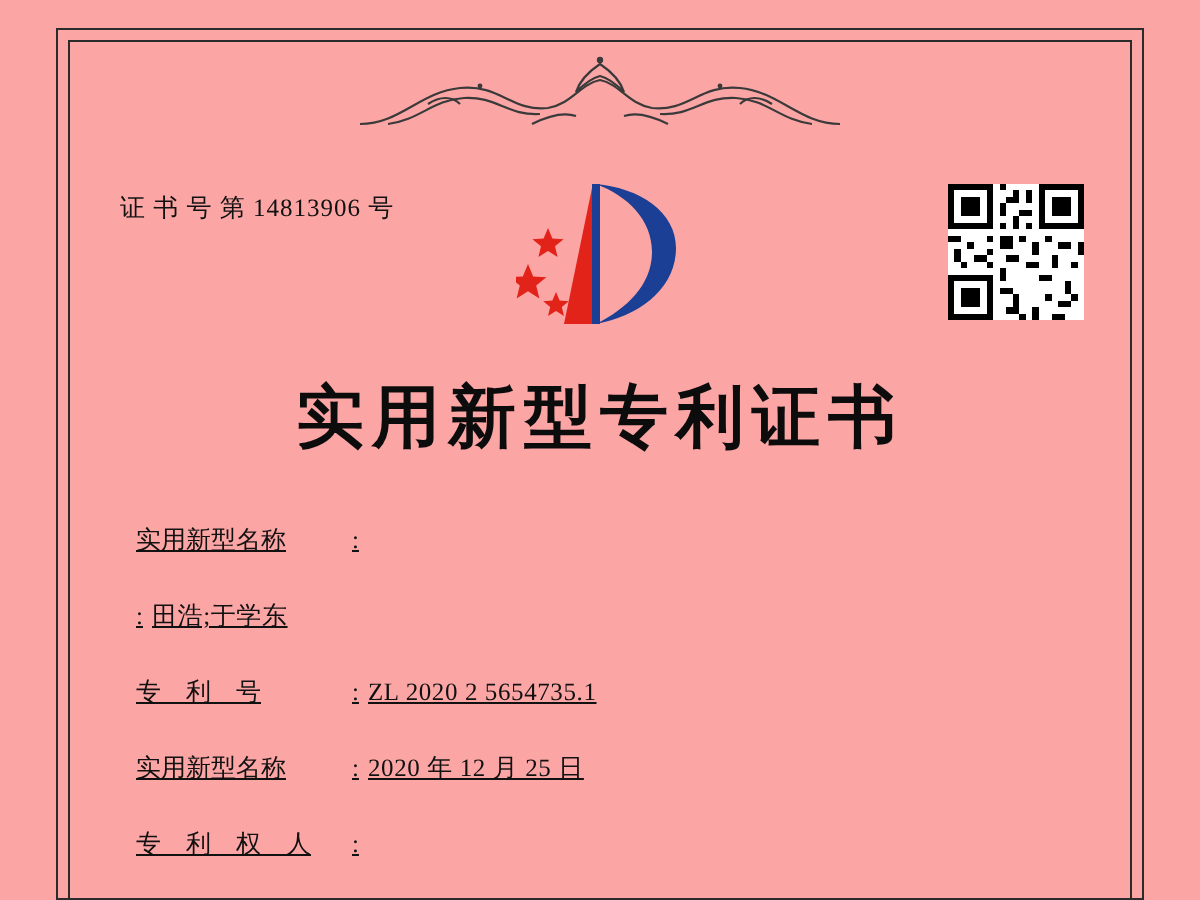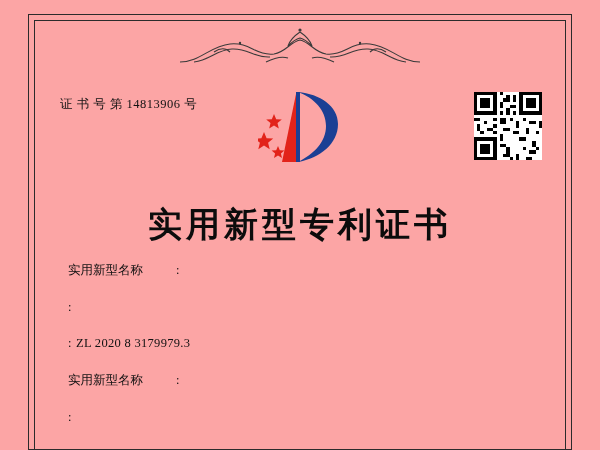--- a/index.html
+++ b/index.html
@@ -81,21 +81,21 @@
     height: 68px;
     background: #ffffff;
   }
   .qr canvas, .qr svg { display: block; }
 
   
   .main-title {
     position: absolute;
     left: 0;
     right: 0;
-    top: 202px;
+    top: 186px;
     text-align: center;
     font-size: 34px;
     letter-spacing: 4px;
     font-weight: 700;
     color: #0c0c0c;
     font-family: Liberation Sans, sans-serif;
   }
 
   
   .fields {
@@ -103,20 +103,21 @@
     left: 68px;
     top: 262px;
     right: 60px;
   }
   .field-row {
     display: flex;
     align-items: center;
     margin-bottom: 21px;
     font-size: 12.5px;
     color: #111;
+    text-decoration: underline;
   }
   .field-label {
     width: 108px;
     flex: 0 0 108px;
     letter-spacing: 0px;
     white-space: nowrap;
     font-family: "Liberation Serif", serif;
   }
   .field-value {
     flex: 1;
@@ -247,31 +248,35 @@
 
   <div class="fields">
 
     <div class="field-row">
       <span class="field-label">实用新型名称</span>
       <span class="colon">:</span>
     </div>
 
     <div class="field-row">
       <span class="colon">:</span>
-    </div>
-
-    <div class="field-row">
-      <span class="colon">:</span>
-      <span class="field-value">ZL 2020 8 3179979.3</span>
+      <span class="field-value">田浩;于学东</span>
+    </div>
+
+    <div class="field-row">
+      <span class="field-label">专　利　号</span>
+      <span class="colon">:</span>
+      <span class="field-value">ZL 2020 2 5654735.1</span>
     </div>
 
     <div class="field-row">
       <span class="field-label">实用新型名称</span>
       <span class="colon">:</span>
-    </div>
-
-    <div class="field-row">
+      <span class="field-value">2020 年 12 月 25 日</span>
+    </div>
+
+    <div class="field-row">
+      <span class="field-label">专　利　权　人</span>
       <span class="colon">:</span>
     </div>
 
   </div>
 
 </div>
 
 </body></html>

